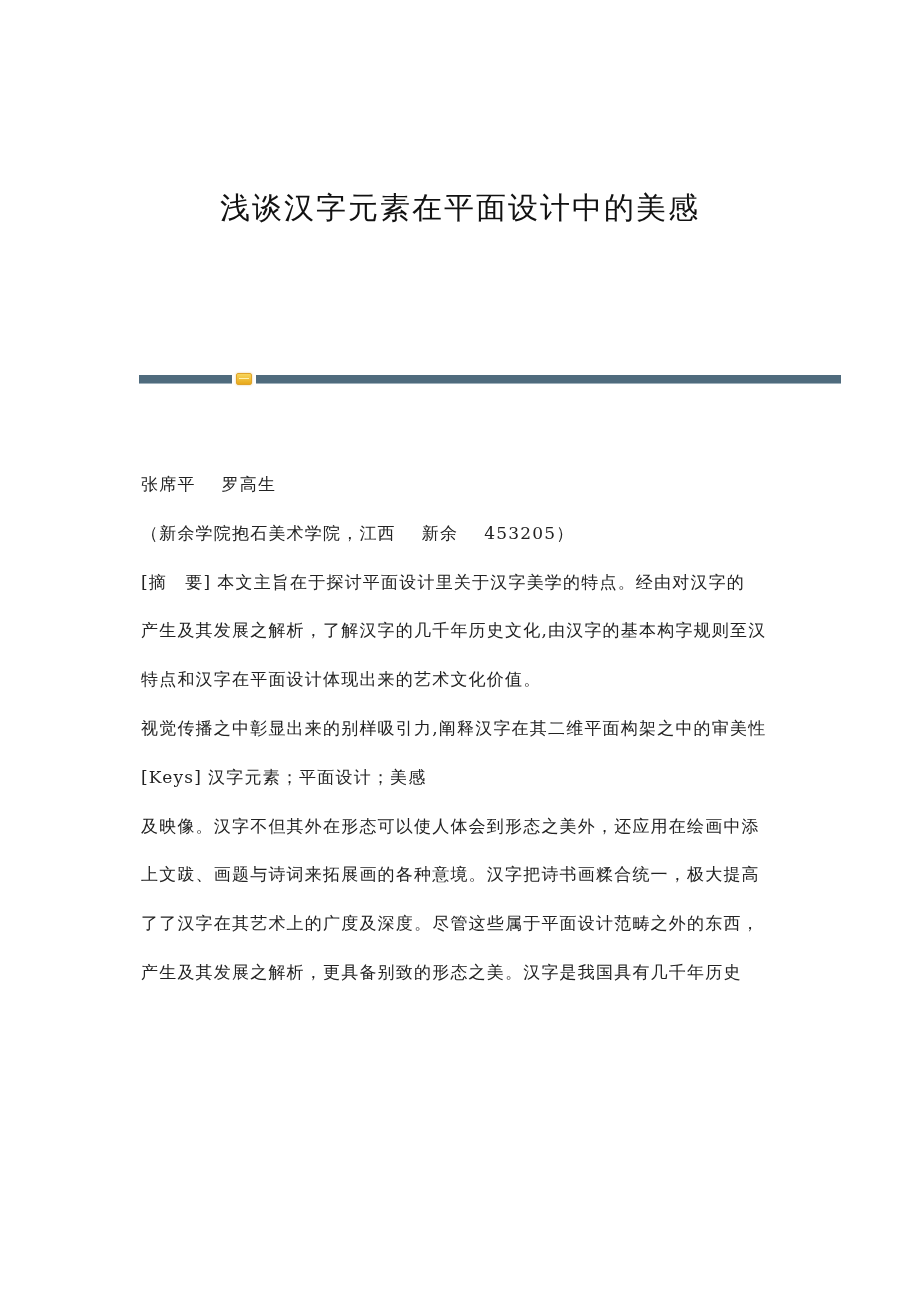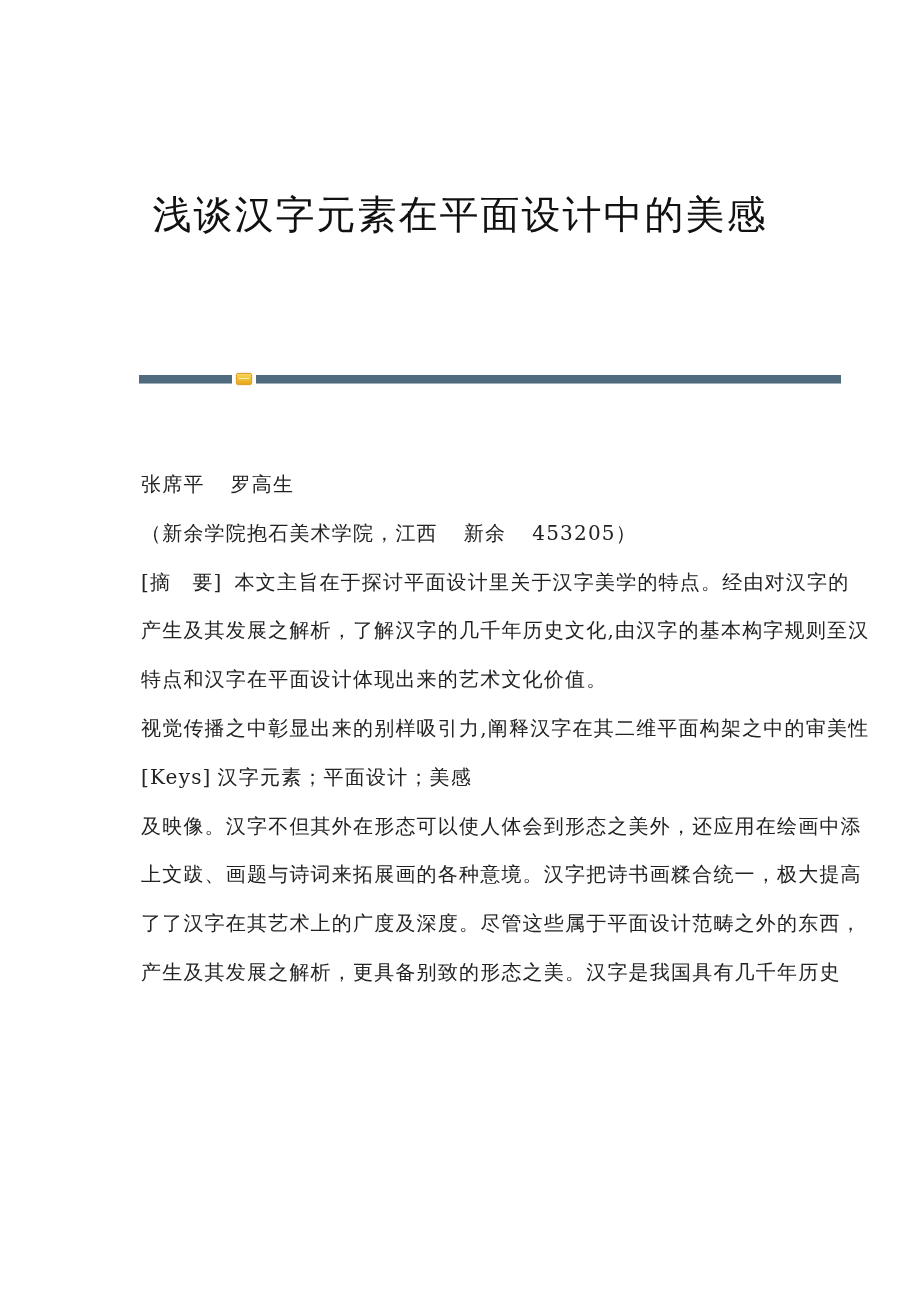--- a/index.html
+++ b/index.html
@@ -14,21 +14,21 @@
       overflow: hidden;
       font-family: "DejaVu Serif", "Liberation Serif", serif;
       color: #222222;
     }
     .title {
       position: absolute;
       left: 0;
       width: 920px;
       top: 188px;
       text-align: center;
-      font-size: 39px;
+      font-size: 30px;
       letter-spacing: 2px;
       color: #111111;
       font-family: "DejaVu Sans", "Liberation Sans", sans-serif;
       font-weight: normal;
       margin: 0;
     }
     .divider {
       position: absolute;
       top: 375px;
       left: 139px;
@@ -71,34 +71,34 @@
       width: 585px;
       height: 8px;
       background: #4f6b7d;
       border-bottom: 1px solid #9fb0bb;
     }
     .content {
       position: absolute;
       left: 141px;
       top: 470px;
       width: 640px;
-      font-size: 20px;
+      font-size: 17px;
     }
     .line {
       height: 48.8px;
       line-height: 28px;
       white-space: nowrap;
       letter-spacing: 1.2px;
     }
     .authors .gap, .affil .gap {
       display: inline-block;
       width: 26px;
     }
     .abstract-label {
-      margin-right: 12px;
+      margin-right: 6px;
     }
     .keys-label {
       margin-right: 6px;
     }
   </style>
 </head>
 <body>
 
 <h1 class="title">浅谈汉字元素在平面设计中的美感</h1>
 

